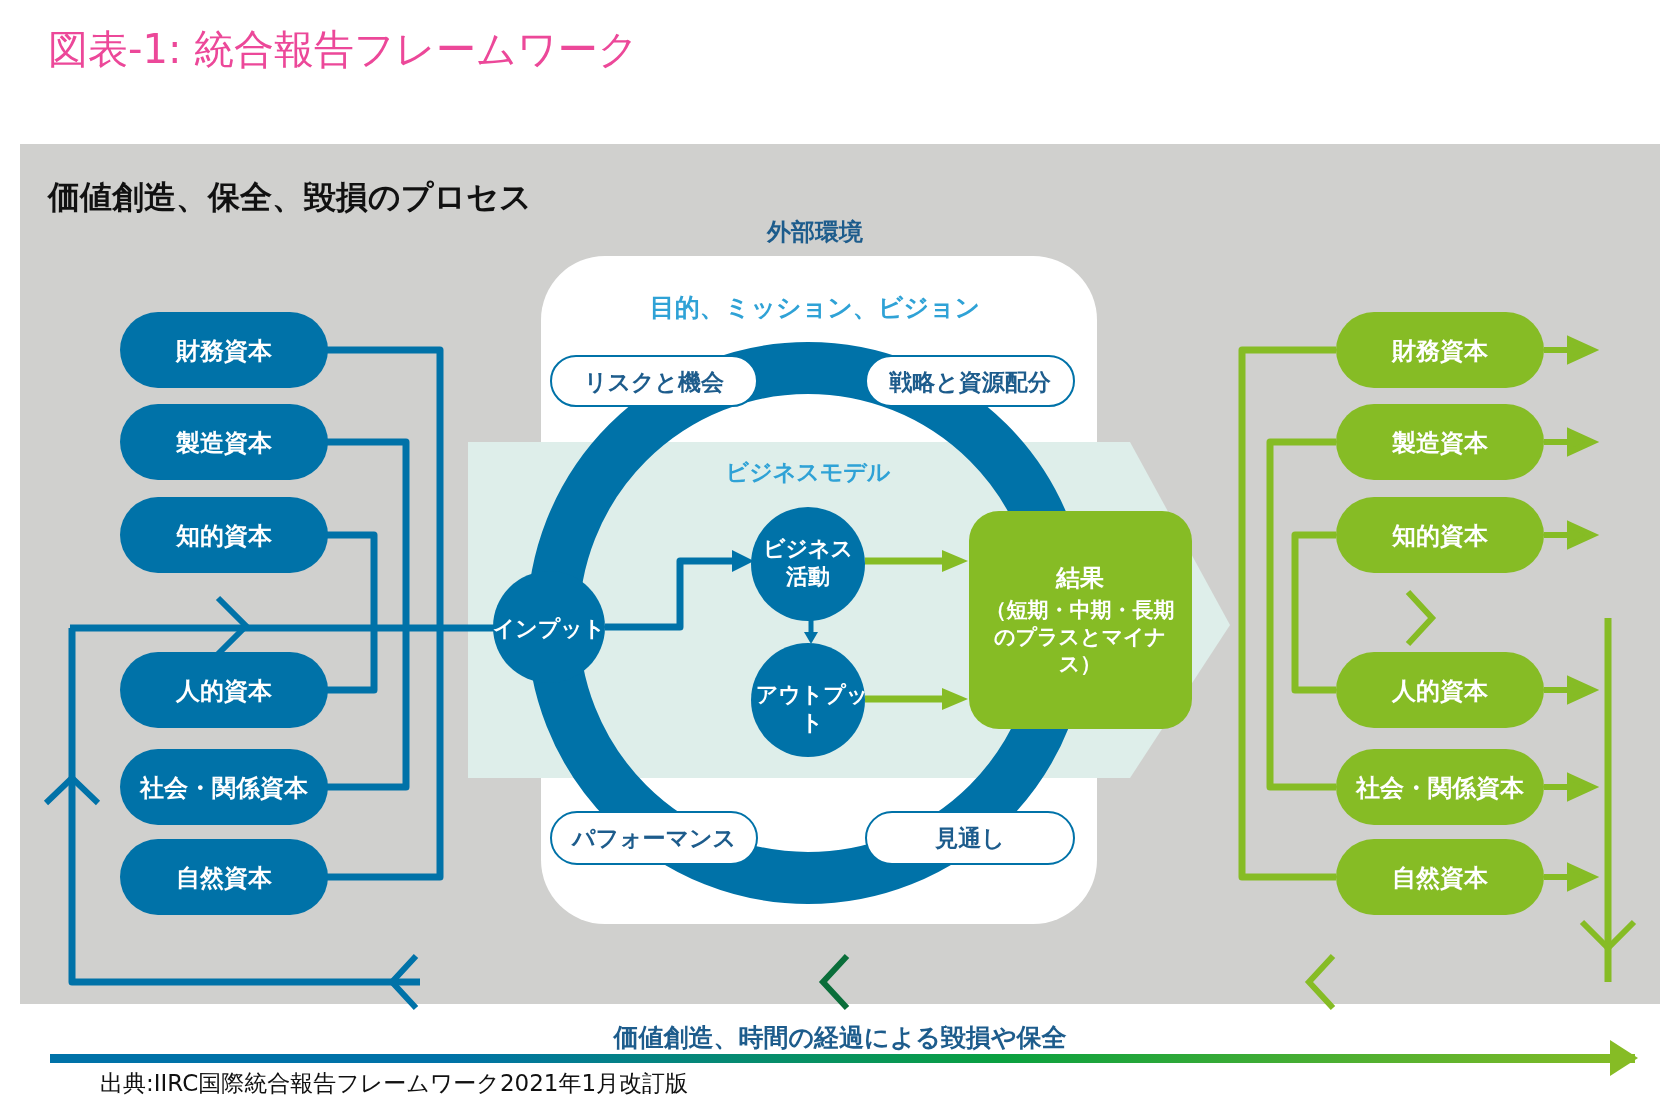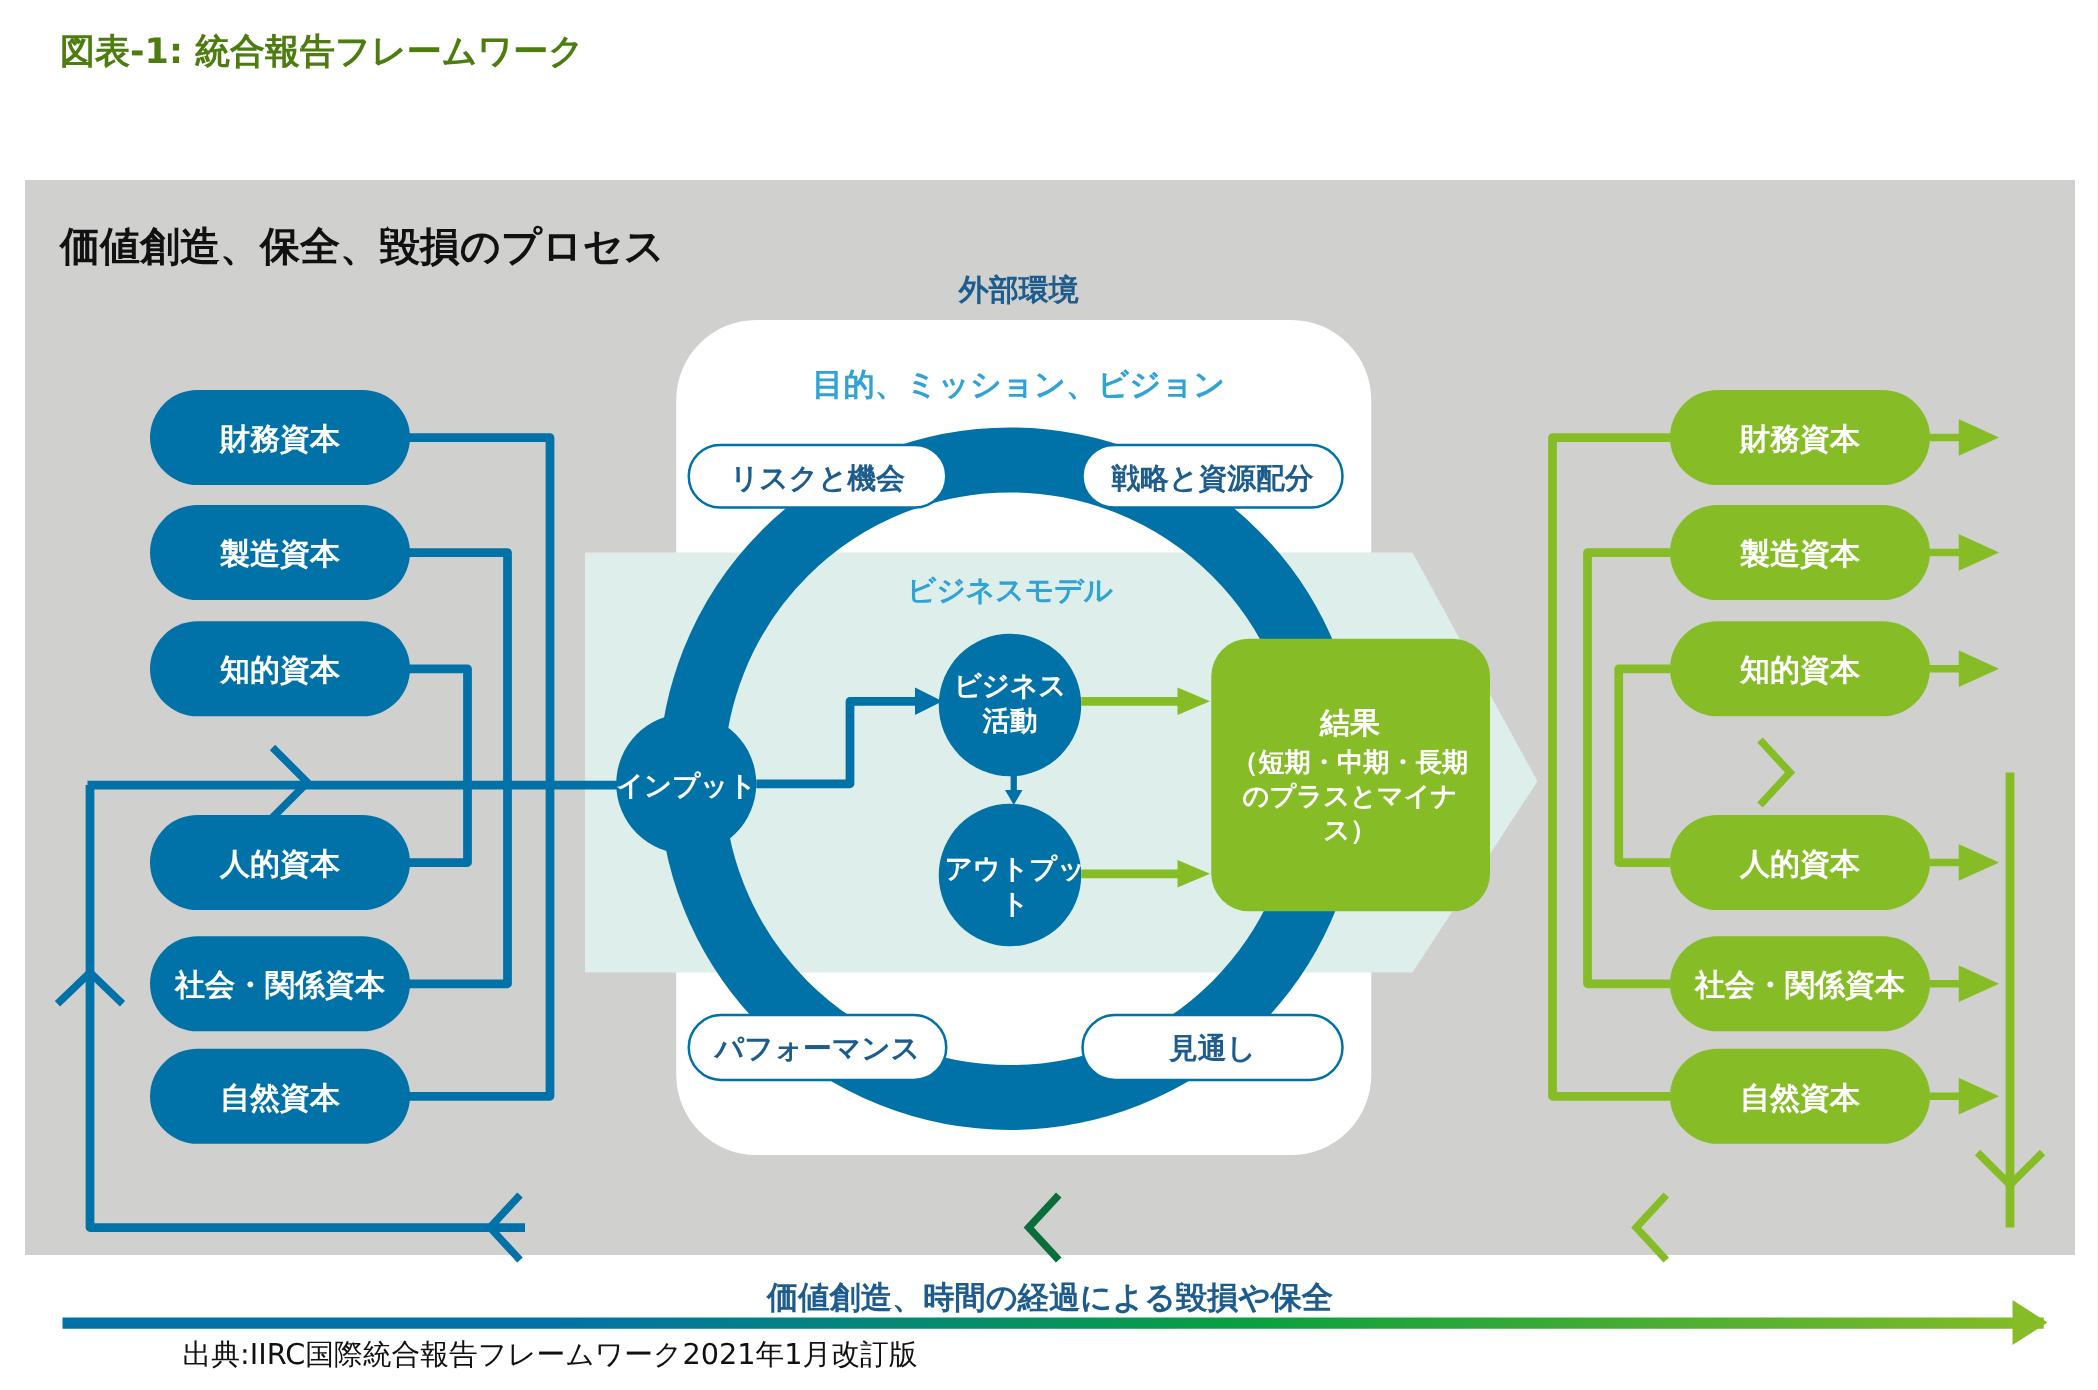--- a/index.html
+++ b/index.html
@@ -1,19 +1,19 @@
 <!DOCTYPE html>
 <html><head>
 <meta charset="utf-8">
 <style>
   html, body { margin: 0; padding: 0; background: #ffffff; }
   body { width: 1678px; height: 1112px; position: relative; overflow: hidden;
          font-family: "DejaVu Sans", "Liberation Sans", sans-serif; }
-  #fig-title { position: absolute; left: 48px; top: 22px; font-size: 28px; font-weight: bold; color: #4d7c0f; letter-spacing: 0px; }
-  #source { position: absolute; left: 100px; top: 1068px; font-size: 23px; color: #111; margin-left: 46px; }
+  #fig-title { position: absolute; left: 48px; top: 22px; font-size: 40px; font-weight: normal; color: #ec4899; letter-spacing: 0px; }
+  #source { position: absolute; left: 100px; top: 1068px; font-size: 23px; color: #111; }
   svg#diagram { position: absolute; left: 0; top: 0; }
   .t-white { fill: #ffffff; font-weight: bold; }
   .t-dark { fill: #1d5c8c; font-weight: bold; }
   .t-cyan { fill: #2fa2d6; font-weight: bold; }
 </style>
 </head>
 <body>
 
 <div id="fig-title">図表-1: 統合報告フレームワーク</div>
 

